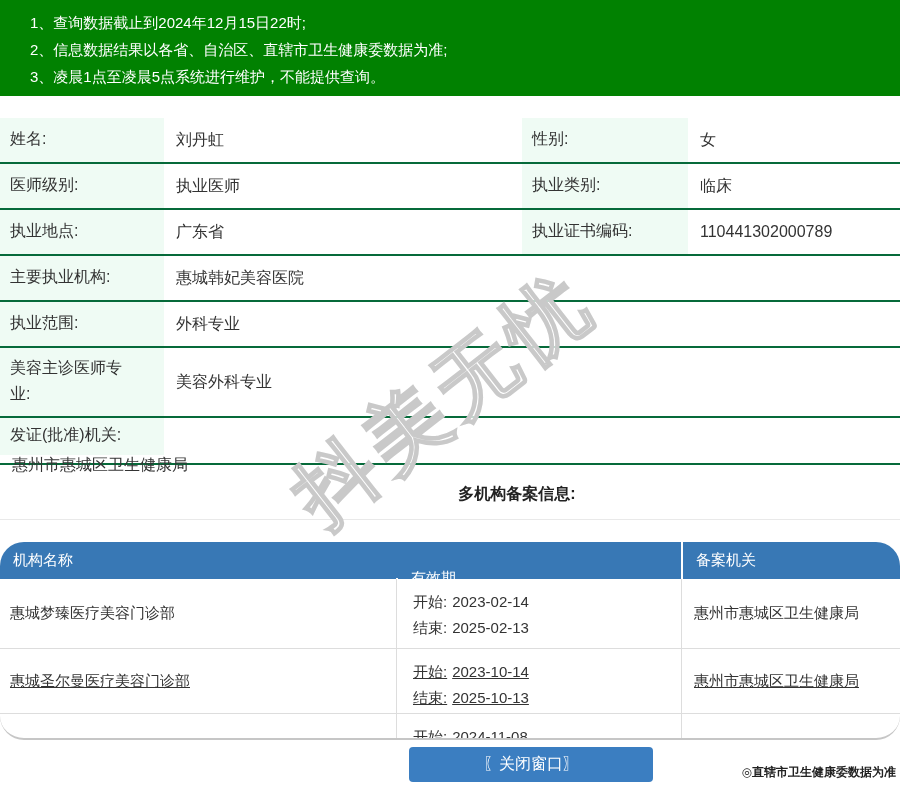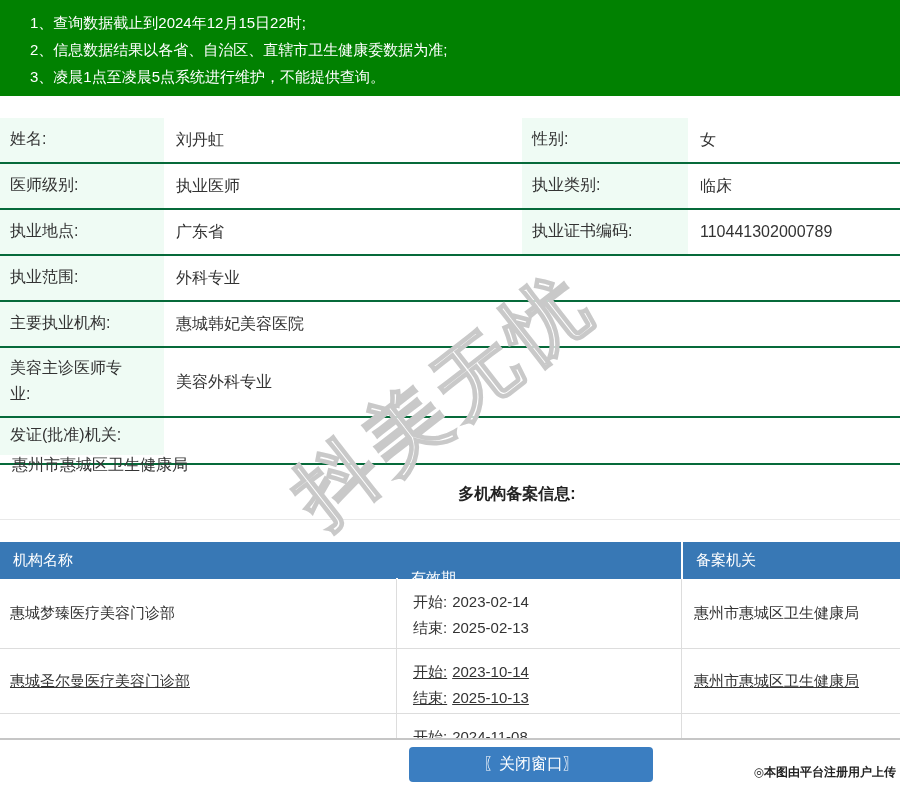--- a/index.html
+++ b/index.html
@@ -36,21 +36,21 @@
   .ivalue.full{flex:1;}
   
   .section-title{
     position:absolute;top:484px;left:0;width:900px;text-align:center;
     font-size:16px;font-weight:bold;color:#222;transform:translateX(67px);
   }
   .divider{position:absolute;top:519px;left:0;width:900px;border-bottom:1px solid #e9e9e9;}
   
   .records{
     position:absolute;top:542px;left:0;width:900px;height:196px;
-    overflow:hidden;border-bottom:2px solid #c6c6c6;box-sizing:content-box;
+    overflow:hidden;border-bottom:2px solid #c6c6c6;box-sizing:content-box;border-radius:24px;
   }
   .rheader{display:flex;background:#3878b5;color:#fff;height:37px;font-size:15px;}
   .rheader>div{display:flex;align-items:center;box-sizing:border-box;padding-left:13px;}
   .hc1{width:396px;}
   .hc2{width:285px;border-left:2px solid #fff;margin-top:36px;}
   .hc3{flex:1;border-left:2px solid #fff;}
   .rrow{display:flex;border-bottom:1px solid #ddd;font-size:15px;}
   .rrow.r1{height:69px;}
   .rrow.r2{height:64px;text-decoration:underline;}
   .rrow.r3{height:69px;}
@@ -102,26 +102,26 @@
     <div class="ilabel l2">执业类别:</div>
     <div class="ivalue v2">临床</div>
   </div>
   <div class="irow">
     <div class="ilabel">执业地点:</div>
     <div class="ivalue v1">广东省</div>
     <div class="ilabel l2">执业证书编码:</div>
     <div class="ivalue v2">110441302000789</div>
   </div>
   <div class="irow">
+    <div class="ilabel">主要执业机构:</div>
+    <div class="ivalue full">惠城韩妃美容医院</div>
+  </div>
+  <div class="irow">
     <div class="ilabel">执业范围:</div>
     <div class="ivalue full">外科专业</div>
-  </div>
-  <div class="irow">
-    <div class="ilabel">主要执业机构:</div>
-    <div class="ivalue full">惠城韩妃美容医院</div>
   </div>
   <div class="irow tall">
     <div class="ilabel">美容主诊医师专业:</div>
     <div class="ivalue full">美容外科专业</div>
   </div>
   <div class="irow last">
     <div class="ilabel">发证(批准)机关:</div>
     <div class="ivalue full">惠州市惠城区卫生健康局</div>
   </div>
 </div>
@@ -157,13 +157,13 @@
       <div class="vline"><span>开始:</span><span class="dt">2024-11-08</span></div>
     </div>
     <div class="bc3"></div>
   </div>
 </div>
 
 <button class="close-btn">〖关闭窗口〗</button>
 
 <div class="watermark">抖美无忧</div>
 
-<div class="credit">◎本图由平台注册用户上传</div>
+<div class="credit">◎直辖市卫生健康委数据为准</div>
 
 </body></html>

